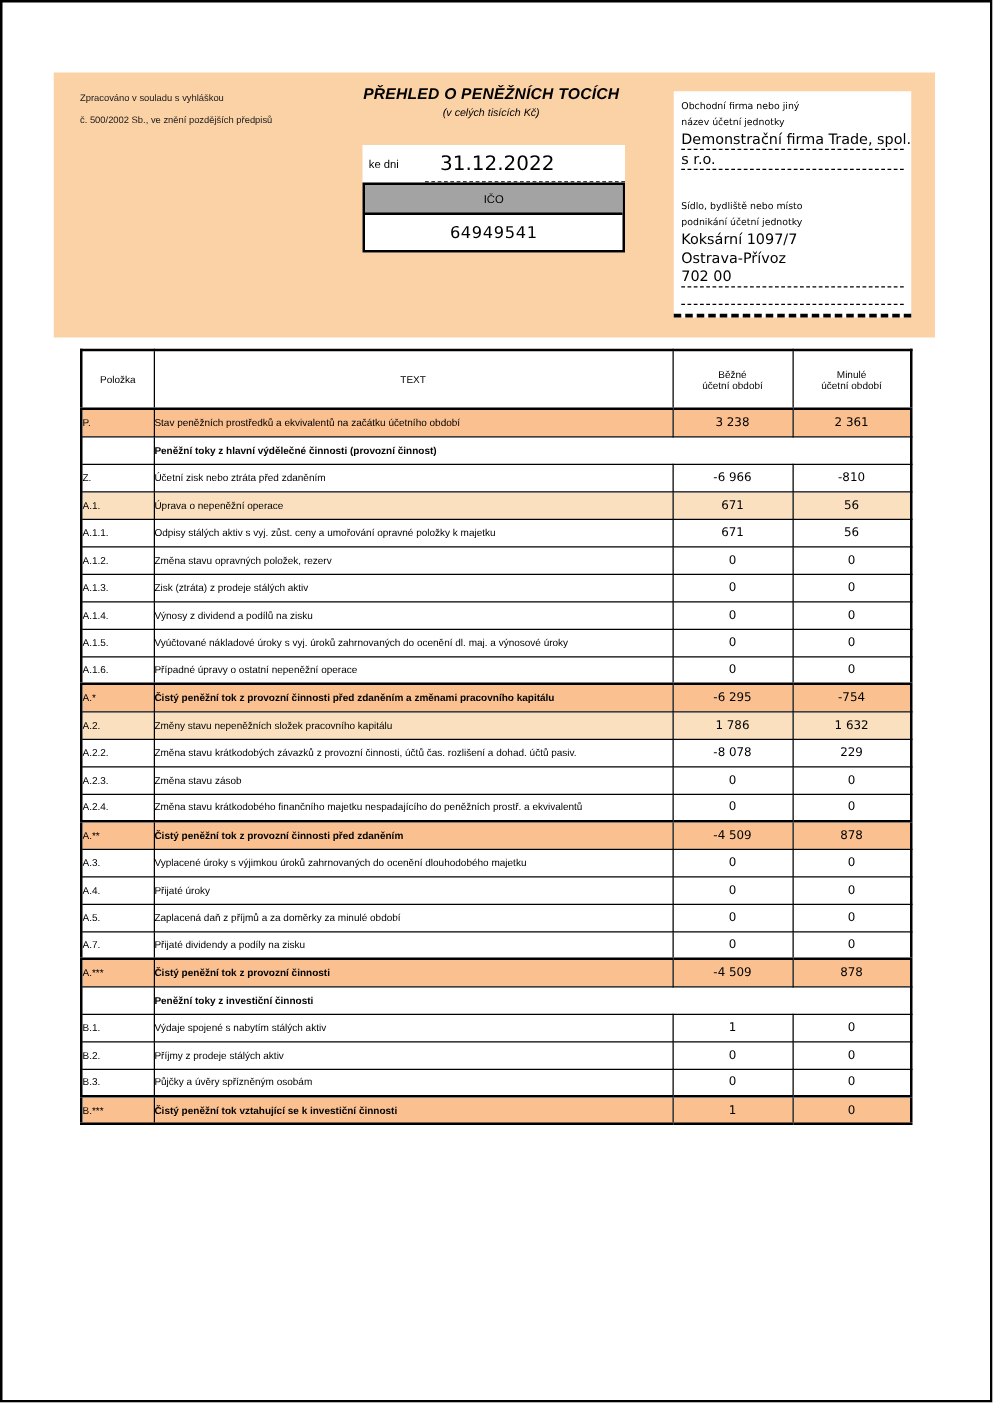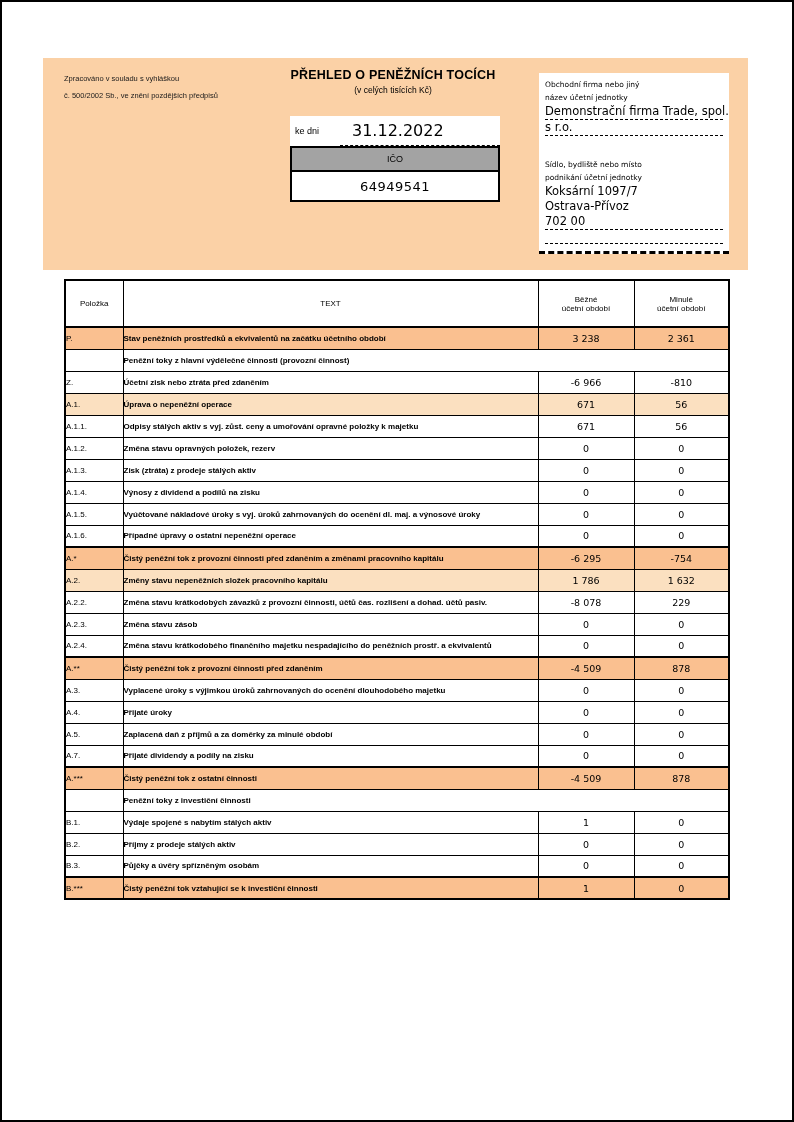--- a/index.html
+++ b/index.html
@@ -16,21 +16,21 @@
   
   .banner{
     position:absolute;left:41px;top:56px;width:705px;height:212px;
     box-sizing:border-box;
   }
   .note{
     position:absolute;left:21px;top:12px;
     font-size:7.5px;line-height:17px;color:#1a1a1a;
   }
   .title-block{
-    position:absolute;left:200px;top:10px;width:300px;text-align:center;
+    position:absolute;left:200px;top:10px;width:300px;text-align:center;font-style:italic;
   }
   .title{font-size:12.5px;font-weight:bold;letter-spacing:.2px;}
   .subtitle{font-size:8.5px;margin-top:3px;}
   .kedni{
     position:absolute;left:247px;top:58px;width:210px;height:30px;
     background:#fff;display:flex;align-items:center;box-sizing:border-box;
   }
   .kedni-label{font-size:9px;padding-left:5px;width:50px;box-sizing:border-box;}
   .kedni-date{
     flex:1;align-self:stretch;display:flex;align-items:center;
@@ -74,21 +74,21 @@
   .cf-table td,.cf-table th{
     border:1px solid #000;box-sizing:border-box;
     padding:0;overflow:hidden;white-space:nowrap;
   }
   .cf-table thead th{
     height:47px;font-weight:normal;font-size:8px;text-align:center;
     vertical-align:middle;border-bottom:2px solid #000;
   }
   .cf-table tbody td{height:22px;vertical-align:middle;}
   .c-code{padding-left:3px;}
-  .c-text{padding-left:3px;font-weight:bold;}
+  .c-text{padding-left:3px;}
   .c-num{
     text-align:center;padding-right:6px;
     font-family:"DejaVu Sans",sans-serif;font-size:9.5px;
   }
   tr.row-section td{font-weight:bold;}
   tr.row-strong td{background:#FAC090;}
   tr.row-strong td.c-text{font-weight:bold;}
   tr.row-strong td{border-top:2px solid #000;}
   tr.row-open td{background:#FAC090;}
   tr.row-light td{background:#FBE0C0;}
@@ -271,21 +271,21 @@
           <td class="c-num">0</td>
         </tr>
         <tr class="row-data">
           <td class="c-code">A.7.</td>
           <td class="c-text">Přijaté dividendy a podíly na zisku</td>
           <td class="c-num">0</td>
           <td class="c-num">0</td>
         </tr>
         <tr class="row-strong">
           <td class="c-code">A.***</td>
-          <td class="c-text">Čistý peněžní tok z ostatní činnosti</td>
+          <td class="c-text">Čistý peněžní tok z provozní činnosti</td>
           <td class="c-num">-4 509</td>
           <td class="c-num">878</td>
         </tr>
         <tr class="row-section">
           <td class="c-code"></td>
           <td class="c-text" colspan="3">Peněžní toky z investiční činnosti</td>
         </tr>
         <tr class="row-data">
           <td class="c-code">B.1.</td>
           <td class="c-text">Výdaje spojené s nabytím stálých aktiv</td>

